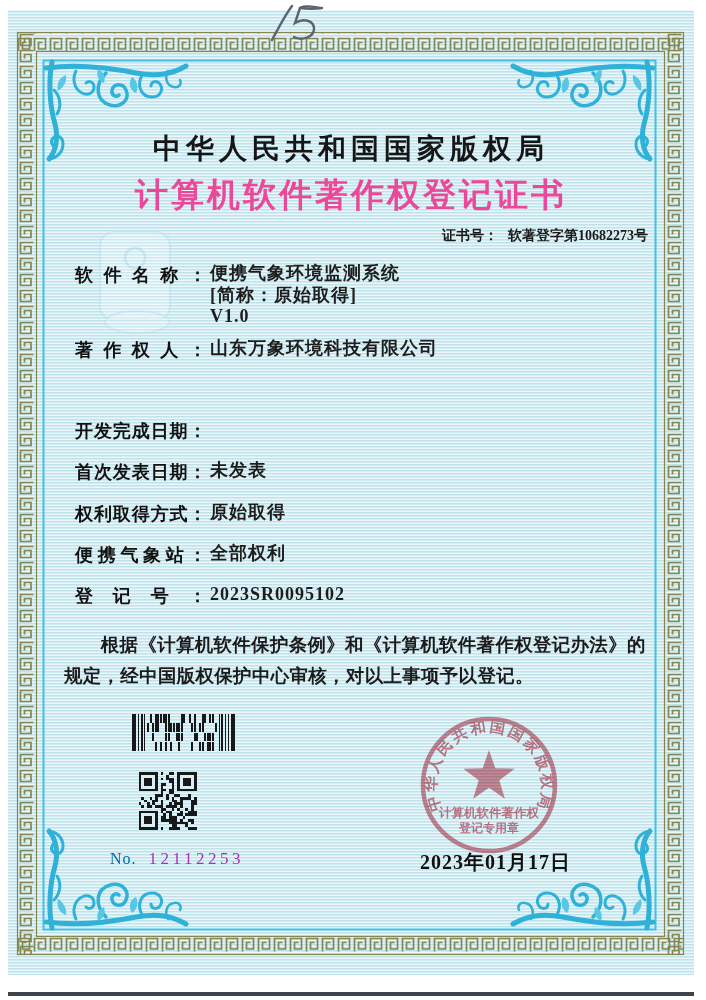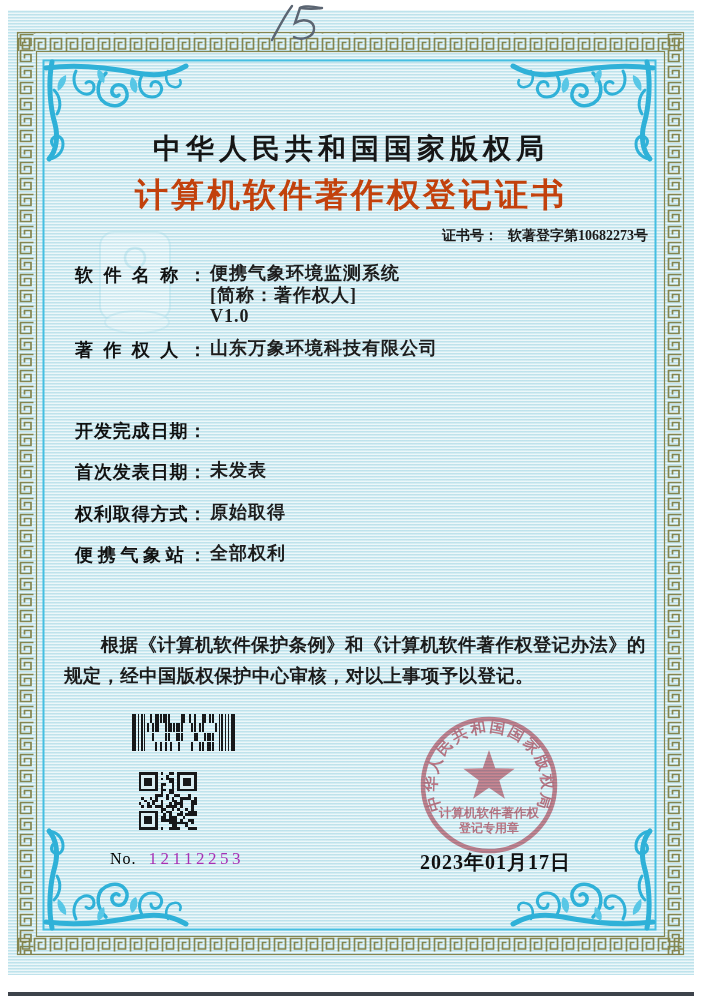--- a/index.html
+++ b/index.html
@@ -19,21 +19,21 @@
   .frame-svg{position:absolute;left:0;top:0;width:706px;height:1000px;pointer-events:none;}
   .abs{position:absolute;}
   .authority-title{
     left:36px;top:130px;width:630px;text-align:center;
     font-family:"Liberation Serif","DejaVu Serif",serif;
     font-size:28px;font-weight:700;letter-spacing:5px;color:#161616;
   }
   .cert-title{
     left:36px;top:173px;width:630px;text-align:center;
     font-family:"Liberation Serif","DejaVu Serif",serif;
-    font-size:33px;font-weight:700;letter-spacing:3px;color:#c2410c;
+    font-size:33px;font-weight:700;letter-spacing:3px;color:#ec4899;
   }
   .certno-line{
     right:58px;top:227px;font-size:14px;font-weight:700;color:#1a1a1a;
     font-family:"Liberation Serif","DejaVu Serif",serif;
   }
   .certno-line .lbl{margin-right:10px;}
   .frow{left:0;top:0;width:706px;height:24px;}
   .flabel{
     position:absolute;left:75px;width:132px;display:inline-block;
     font-size:18px;font-weight:700;color:#111;
@@ -44,21 +44,21 @@
     position:absolute;left:210px;font-size:18px;font-weight:700;color:#1d1d1d;
     line-height:21.5px;letter-spacing:1px;
     font-family:"Liberation Serif","DejaVu Serif",serif;
   }
   .statement{
     left:64px;top:629px;width:588px;
     font-size:18.4px;font-weight:600;color:#1b1b1b;line-height:31px;
     text-indent:2em;letter-spacing:0.4px;
   }
   .no-line{left:110px;top:849px;font-family:"Liberation Serif","DejaVu Serif",serif;}
-  .no-label{font-size:16px;color:#000000;letter-spacing:1px;}
+  .no-label{font-size:16px;color:#0369a1;letter-spacing:1px;}
   .no-value{font-size:17px;color:#a21caf;letter-spacing:3.5px;margin-left:12px;opacity:0.9;}
   .issue-date{
     left:420px;top:849px;font-size:20px;font-weight:700;color:#101010;
     font-family:"Liberation Serif","DejaVu Serif",serif;letter-spacing:1px;
   }
   .seal-svg{position:absolute;left:413px;top:709px;width:152px;height:152px;
     mix-blend-mode:multiply;opacity:0.88;}
   .barcode-svg{position:absolute;left:132px;top:714px;width:104px;height:37px;}
   .qr-svg{position:absolute;left:138px;top:772px;width:59px;height:58px;}
   .handwriting-svg{position:absolute;left:252px;top:0px;width:90px;height:46px;}
@@ -126,21 +126,21 @@
   <div class="abs authority-title">中华人民共和国国家版权局</div>
   <div class="abs cert-title">计算机软件著作权登记证书</div>
   <div class="abs certno-line">
     <span class="lbl">证书号：</span><span>软著登字第10682273号</span>
   </div>
 
   <div class="abs frow" style="top:263px;">
     <span class="flabel">软件名称：</span>
     <div class="fvalue">
       <div>便携气象环境监测系统</div>
-      <div>[简称：著作权人]</div>
+      <div>[简称：原始取得]</div>
       <div>V1.0</div>
     </div>
   </div>
   <div class="abs frow" style="top:338px;padding-left:32px;">
     <span class="flabel">著作权人：</span>
     <div class="fvalue">山东万象环境科技有限公司</div>
   </div>
   <div class="abs frow" style="top:419px;padding-left:40px;">
     <span class="flabel">开发完成日期：</span>
   </div>
@@ -148,20 +148,24 @@
     <span class="flabel">首次发表日期：</span>
     <div class="fvalue">未发表</div>
   </div>
   <div class="abs frow" style="top:502px;">
     <span class="flabel">权利取得方式：</span>
     <div class="fvalue">原始取得</div>
   </div>
   <div class="abs frow" style="top:543px;">
     <span class="flabel">便携气象站：</span>
     <div class="fvalue">全部权利</div>
+  </div>
+  <div class="abs frow" style="top:584px;">
+    <span class="flabel">登记号：</span>
+    <div class="fvalue">2023SR0095102</div>
   </div>
 
   <div class="abs statement">根据《计算机软件保护条例》和《计算机软件著作权登记办法》的规定，经中国版权保护中心审核，对以上事项予以登记。</div>
 
   <svg id="barcode-svg" class="barcode-svg" viewBox="0 0 104 37" shape-rendering="crispEdges" xmlns="http://www.w3.org/2000/svg">
       <rect x="0" y="0" width="4" height="37" fill="#17181a"></rect>
       <rect x="5.5" y="0" width="1.4" height="37" fill="#17181a"></rect>
       <rect x="8.5" y="0" width="2.4" height="37" fill="#17181a"></rect>
       <rect x="12" y="0" width="1.2" height="37" fill="#17181a"></rect>
       <rect x="86.5" y="0" width="1.2" height="37" fill="#17181a"></rect>

